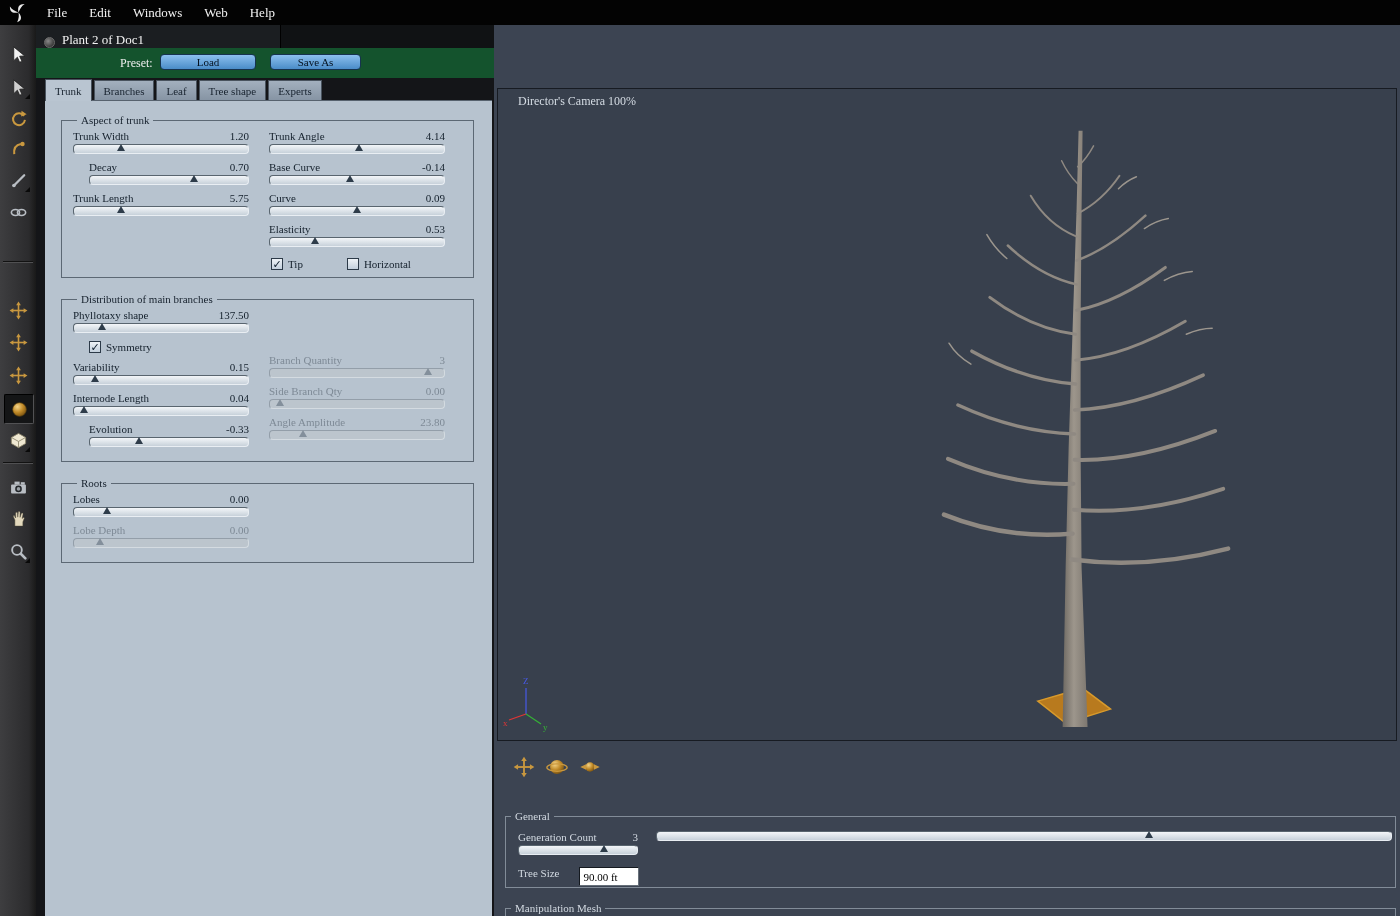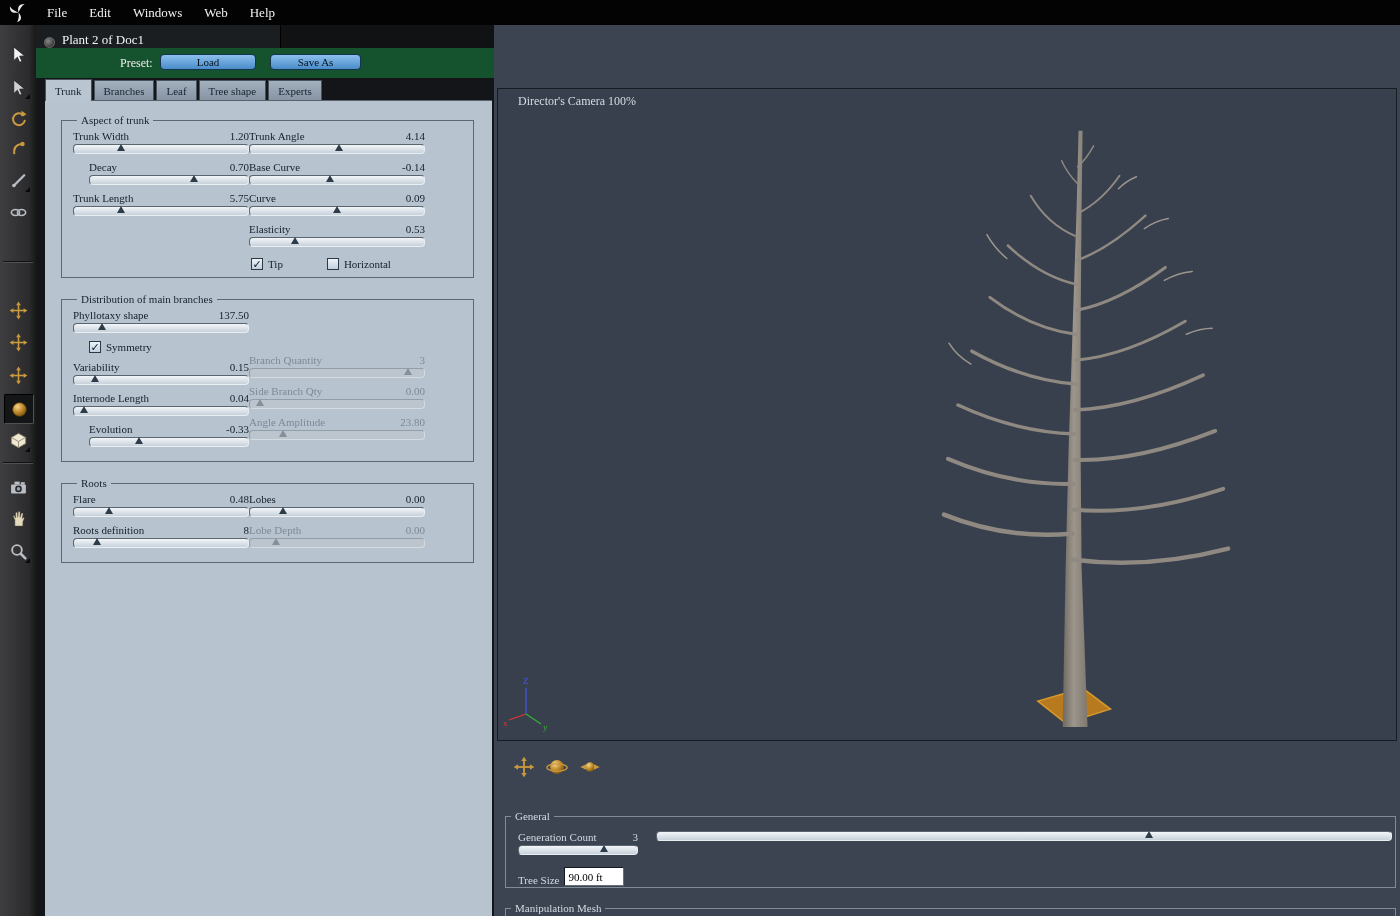--- a/index.html
+++ b/index.html
@@ -48,21 +48,21 @@
        background:linear-gradient(180deg,#a3b0be,#8694a4);border:1px solid #49535e;
        border-bottom:none;margin-right:2px;cursor:pointer}
   .tab.active{height:21px;background:#b9c5d1;margin-bottom:-1px;z-index:5;position:relative}
   .left-panel{position:absolute;left:45px;top:100px;width:447px;height:816px;background:#b7c3cf;
               border-top:1px solid #57626e;z-index:3}
   #groups{padding:13px 18px 0 16px}
 
   fieldset.group{border:1px solid #5c6874;min-width:0;margin:0 0 15px 0;padding:4px 9px 7px 11px;
                  background:transparent}
   fieldset.group legend{font-size:11px;color:#17222e;padding:0 4px;margin-left:4px}
-  .cols{display:flex;}
+  .cols{display:flex;gap:20px}
   .col{width:176px;display:flex;flex-direction:column}
   .col.offset{margin-top:45px}
 
   .srow{margin-bottom:7px}
   .srow.indent{margin-left:16px}
   .shead{display:flex;justify-content:space-between;font-size:11px;color:#14202c;margin-bottom:2px}
   .strack{position:relative;height:8px;border-radius:4px;cursor:pointer;
           background:linear-gradient(180deg,#f3f6f9,#c7d1da);
           border:1px solid;border-color:#59656f #e9eef3 #e9eef3 #59656f}
   .sthumb{position:absolute;top:-1px;width:0;height:0;transform:translateX(-4px);
@@ -95,21 +95,21 @@
 
   
   fieldset.darkgroup{position:absolute;border:1px solid #828c98;min-width:0;background:transparent;
                      padding:0;margin:0}
   fieldset.darkgroup legend{font-size:11px;color:#d3dae2;padding:0 4px;margin-left:5px}
   #general-group{left:505px;top:810px;width:889px;height:76px}
   #manip-group{left:505px;top:902px;width:889px;height:40px}
   .dark .shead span{color:#d3dae2}
   #gen-count{position:absolute;left:12px;top:9px;width:120px}
   #gen-random{position:absolute;left:150px;top:9px;width:736px}
-  .treesize-row{position:absolute;left:12px;top:45px;display:flex;align-items:flex-end;gap:5px}
+  .treesize-row{position:absolute;left:12px;top:45px;display:flex;align-items:flex-start;gap:20px}
   .treesize-row .tlabel{font-size:11px;color:#d3dae2}
   #tree-size-input{width:52px;height:15px;font-family:"Liberation Serif",serif;font-size:11px;
                    color:#000;background:#fff;padding:1px 3px;
                    border:1px solid;border-color:#14191f #67707a #67707a #14191f}
 </style>
 </head>
 <body>
 
 <svg width="0" height="0" style="position:absolute" aria-hidden="true">
   <defs>
@@ -459,40 +459,20 @@
               <div class="strack">
                 <i class="sthumb" style="left: 19%;"></i>
               </div>
             </div>
           </div>
         </div>
       </fieldset>
       <fieldset class="group">
         <legend>Roots</legend>
         <div class="cols">
-          <div class="col">
-            <div class="srow">
-              <div class="shead">
-                <span>Flare</span>
-                <span>0.48</span>
-              </div>
-              <div class="strack">
-                <i class="sthumb" style="left: 20%;"></i>
-              </div>
-            </div>
-            <div class="srow">
-              <div class="shead">
-                <span>Roots definition</span>
-                <span>8</span>
-              </div>
-              <div class="strack">
-                <i class="sthumb" style="left: 13%;"></i>
-              </div>
-            </div>
-          </div>
           <div class="col">
             <div class="srow">
               <div class="shead">
                 <span>Lobes</span>
                 <span>0.00</span>
               </div>
               <div class="strack">
                 <i class="sthumb" style="left: 19%;"></i>
               </div>
             </div>

